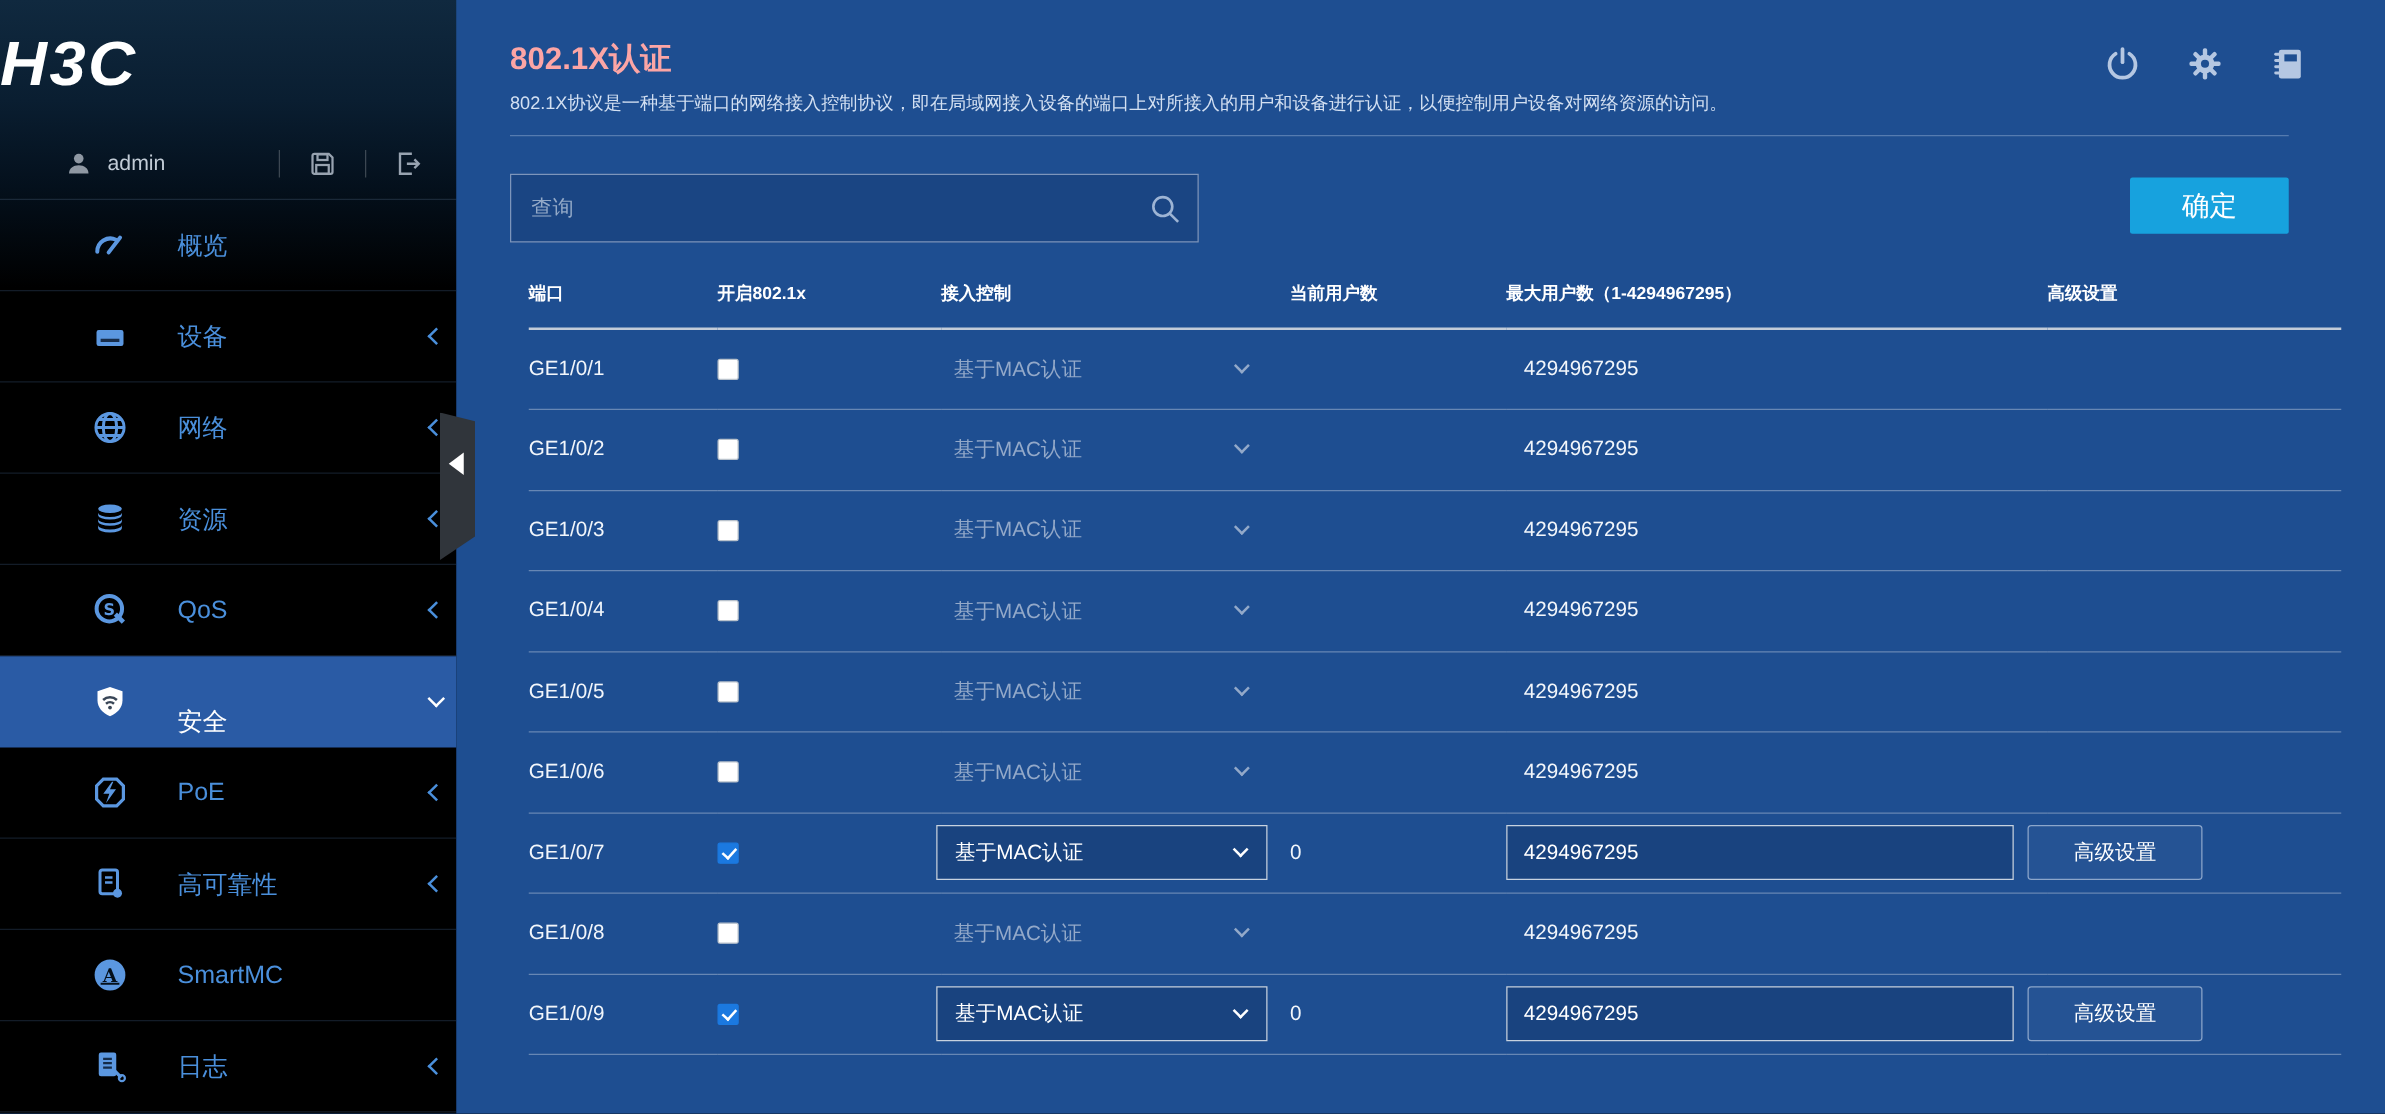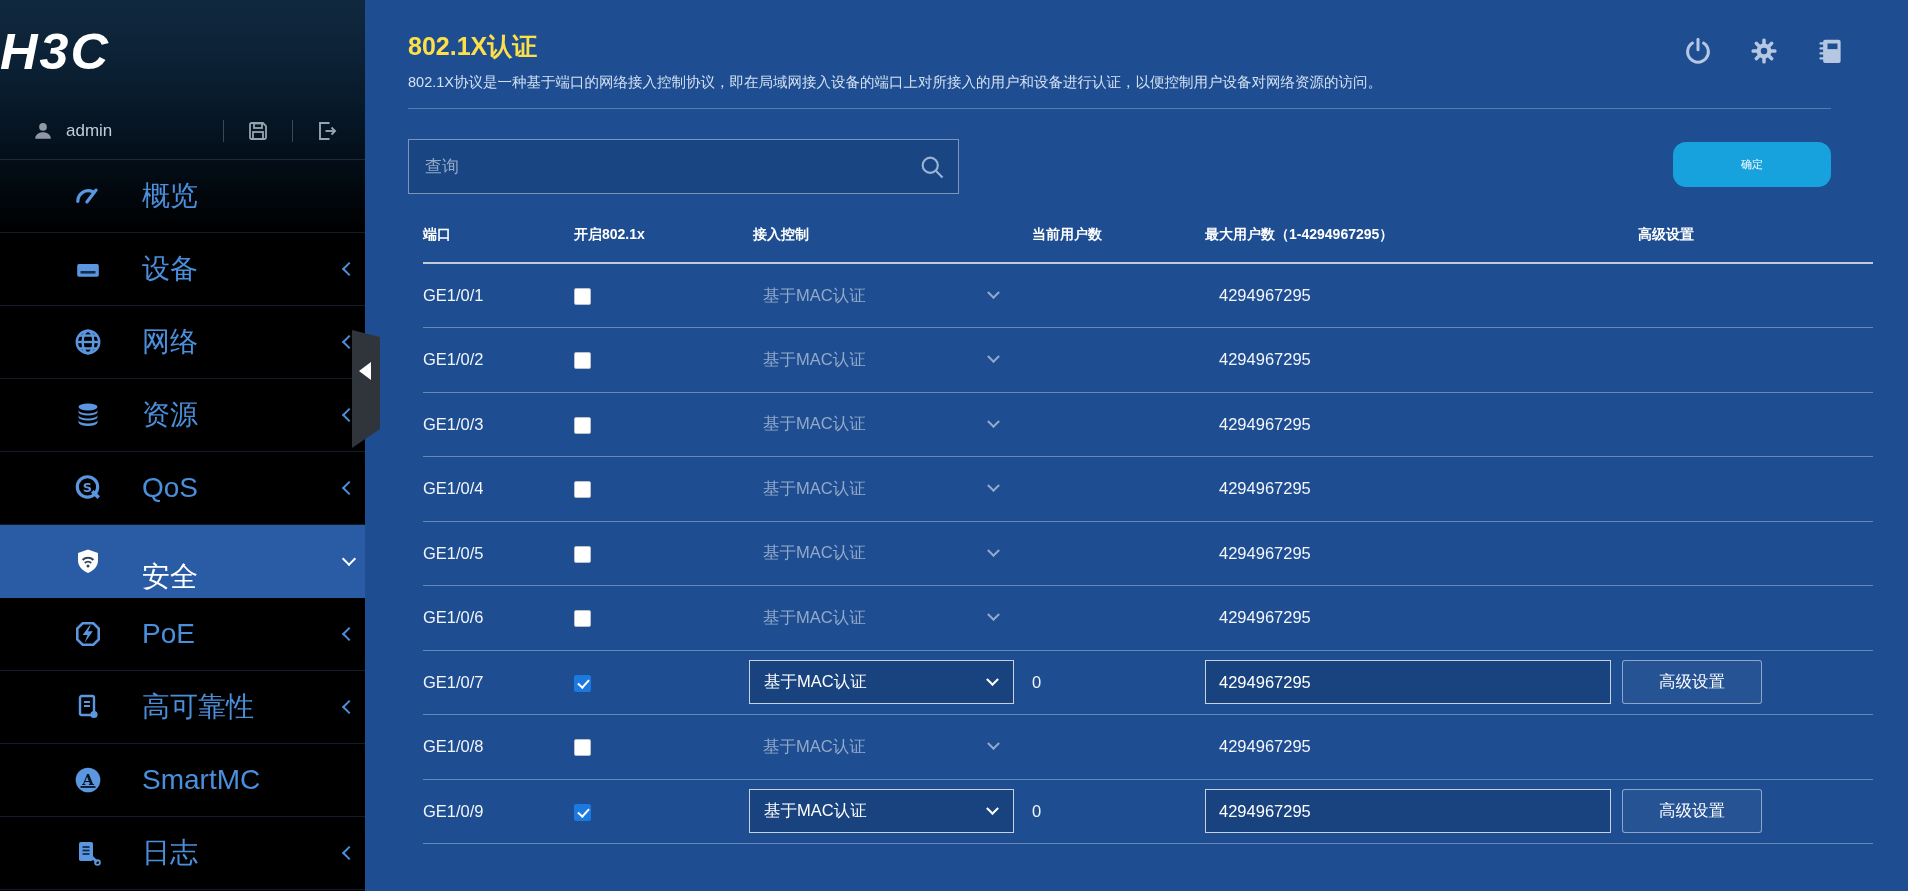--- a/index.html
+++ b/index.html
@@ -6,70 +6,70 @@
   body { background: #0a0a0a; font-family: "Liberation Sans", "DejaVu Sans", sans-serif; }
   #app { position: relative; width: 1908px; height: 891px; overflow: hidden;
          background: var(--main-bg, #1e4e91); }
 
   
   .sidebar { position: absolute; left: 0; top: 0; width: 365px; height: 100%;
     background: linear-gradient(180deg, #10293f 0px, #0a1e31 80px, #04101c 150px, #000 230px, #000 100%); }
   .logo-area { height: 103px; display: flex; align-items: center; }
   .logo-text { color: #fff; font-size: 52px; font-weight: 800; font-style: italic;
     letter-spacing: 2px; transform: scaleY(0.96); }
-  .user-bar { height: 57px; display: flex; align-items: center; padding: 0 26px 0 32px;
+  .user-bar { height: 57px; display: flex; align-items: center; padding: 0 26px 0 52px;
     color: #c2ccd6; font-size: 17px; border-bottom: 1px solid rgba(110,140,175,0.22); }
   .user-bar .uname { margin-left: 12px; }
   .ub-sep { width: 1px; height: 22px; background: rgba(255,255,255,0.22); }
   .ub-sep.first { margin-left: auto; }
   .ub-icon { display: inline-flex; margin: 0 22px; color: #98a3b0; }
   .ub-icon:last-child { margin-right: 0; }
 
   .menu { position: absolute; top: 160px; left: 0; right: 0; }
   .menu-item { height: 73px; display: flex; align-items: center; padding-left: 70px;
     position: relative; border-bottom: 1px solid rgba(42,62,88,0.45); cursor: pointer; }
   .mi-icon { width: 36px; display: inline-flex; justify-content: center; color: #5b97e0; }
-  .mi-label { margin-left: 36px; font-size: 28px; color: #4a8fdb; }
+  .mi-label { margin-left: 36px; font-size: 20px; color: #4a8fdb; }
   .mi-chevron { position: absolute; right: 11px; top: 50%; width: 10px; height: 10px; }
   .mi-chevron.collapsed { border-right: 2px solid #4a8fdb; border-bottom: 2px solid #4a8fdb;
     transform: translateY(-50%) rotate(135deg); }
   .mi-chevron.expanded { border-right: 2px solid #fff; border-bottom: 2px solid #fff;
     transform: translateY(-70%) rotate(45deg); }
   .menu-item.selected { background: var(--menu-selected, #2a5ba5); border-bottom-color: transparent; }
   .menu-item.selected .mi-label { color: #fff; margin-top: 32px; }
   .menu-item.selected .mi-icon { color: #fff; }
 
   
   .collapse-handle { position: absolute; left: 352px; top: 330px; width: 28px; height: 118px;
     background: #30353b; z-index: 5; cursor: pointer;
     clip-path: polygon(0 0, 100% 6%, 100% 84%, 0 100%); }
   .collapse-handle .tri { position: absolute; left: 7px; top: 32px; width: 0; height: 0;
     border-top: 9px solid transparent; border-bottom: 9px solid transparent;
     border-right: 12px solid #fff; }
 
   
   .main { position: absolute; left: 365px; top: 0; right: 0; bottom: 0; }
   .page-header { padding: 30px 77px 0 43px; position: relative; }
-  .page-title { color: #fde047; font-size: 25px; font-weight: 600; }
+  .page-title { color: #fca5a5; font-size: 25px; font-weight: 600; }
   .page-desc { color: #d3e0f2; font-size: 14.5px; margin-top: 10px; margin-bottom: 16px; }
   .header-divider { margin: 0 77px 0 43px; border-top: 1px solid rgba(190,210,235,0.35); }
   .top-icons { position: absolute; top: 36px; right: 63px; display: flex; gap: 36px; }
   .top-icon { display: inline-flex; color: #b5c7e2; cursor: pointer; }
 
   .toolbar { margin: 30px 77px 0 43px; display: flex; }
   .searchbox { width: 551px; height: 55px; position: relative; background: #1a4583;
     border: 1px solid #7d95bb; }
   .searchbox input { width: 100%; height: 100%; background: transparent; border: none;
     outline: none; padding: 0 52px 0 16px; font-size: 17px; color: #fff;
     font-family: "Liberation Sans", "DejaVu Sans", sans-serif; }
   .searchbox input::placeholder { color: #93a9c7; opacity: 1; }
   .search-icon { position: absolute; right: 12px; top: 13px; }
-  .confirm-btn { margin-left: auto; margin-top: 3px; width: 158px; height: 45px;
-    background: var(--accent, #17a2de); color: #fff; font-size: 11px; border: none;
-    border-radius: 13px; cursor: pointer; font-family: inherit; }
+  .confirm-btn { margin-left: auto; margin-top: 3px; width: 127px; height: 45px;
+    background: var(--accent, #17a2de); color: #fff; font-size: 22px; border: none;
+    border-radius: 2px; cursor: pointer; font-family: inherit; }
 
   .table-wrap { margin: 32px 30px 0 58px; }
   table { width: 1450px; border-collapse: collapse; table-layout: fixed; }
   thead th { text-align: left; font-size: 14px; font-weight: bold; color: #fff;
     padding: 0 0 18px 0; border-bottom: 2px solid #c2cbd8; }
   tbody td { height: 64.5px; border-bottom: 1px solid rgba(175,192,215,0.5);
     font-size: 16.5px; color: #f2f6fb; padding: 0; margin-top: 28px; }
 
   .cbx { display: inline-block; width: 17px; height: 17px; background: #fff;
     border: 1px solid #b9c2cc; border-radius: 2px; position: relative; vertical-align: middle;

